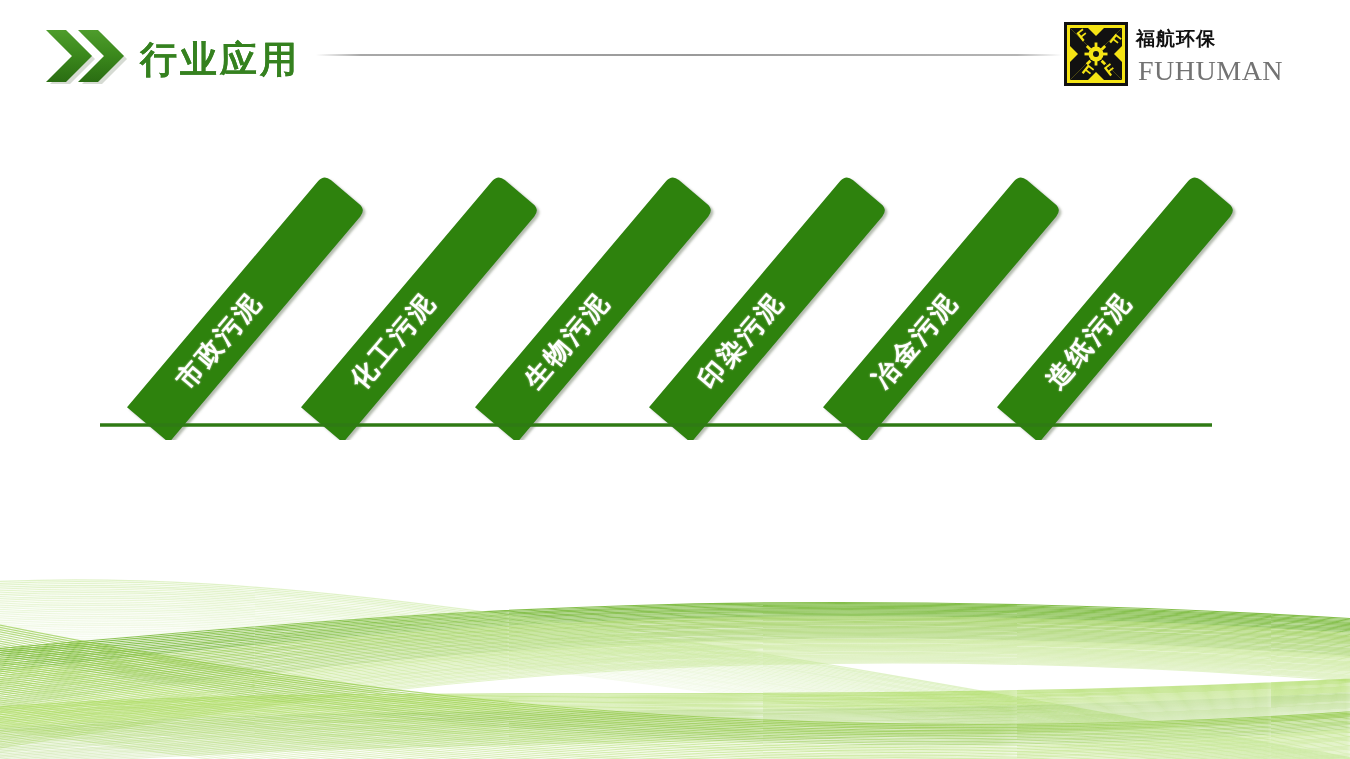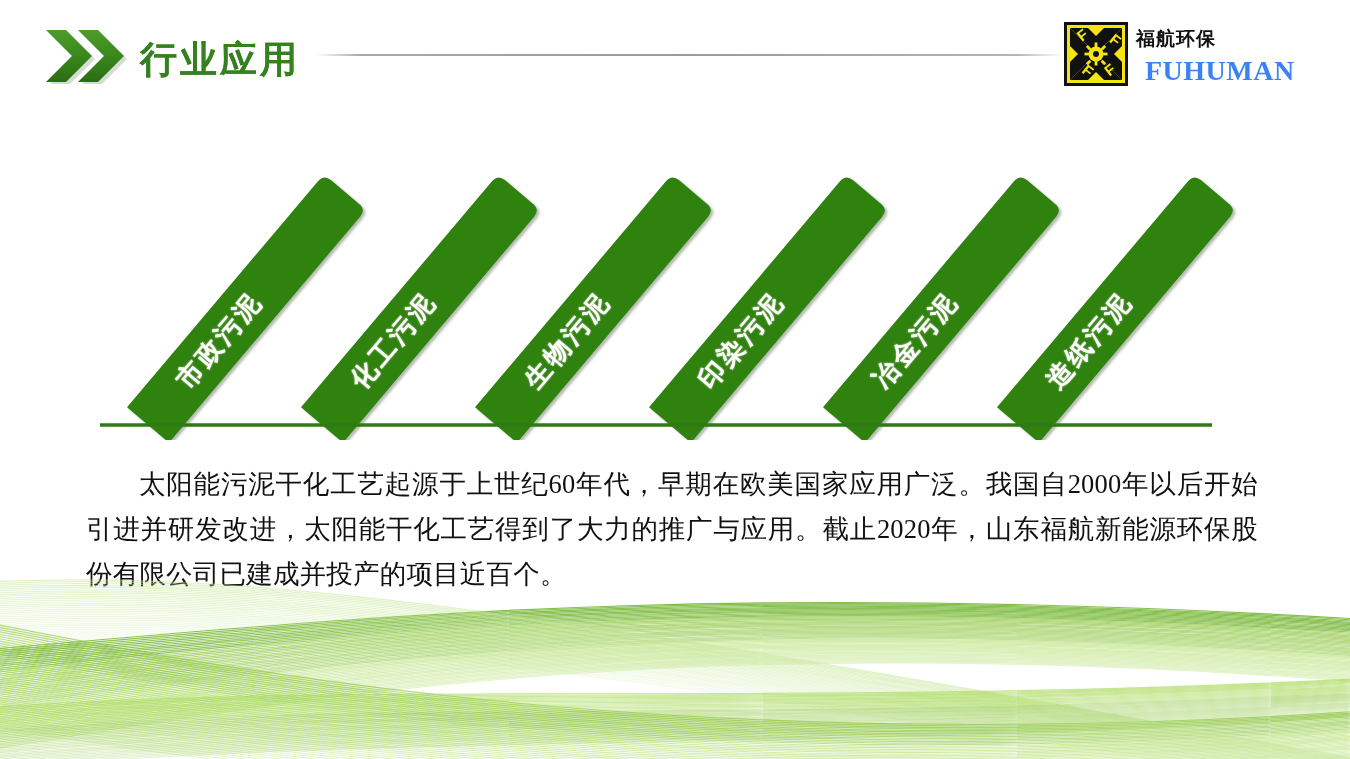--- a/index.html
+++ b/index.html
@@ -78,27 +78,27 @@
     font-family: "Liberation Sans", "DejaVu Sans", sans-serif;
     font-size: 19px;
     font-weight: 700;
     letter-spacing: 1px;
     color: #111111;
     line-height: 34px;
     white-space: nowrap;
   }
   #logo-text-en {
     position: absolute;
-    left: 81px;
+    left: 74px;
     top: 34px;
     font-family: "Liberation Serif", "DejaVu Serif", serif;
     font-size: 28px;
-    font-weight: 700;
+    font-weight: 400;
     letter-spacing: 0.5px;
-    color: #3b82f6;
+    color: #737373;
     line-height: 30px;
     white-space: nowrap;
   }
 
   
   #bars-area {
     position: absolute;
     left: 0;
     top: 150px;
     width: 1350px;
@@ -233,21 +233,20 @@
     <div id="bar-labels">
         <div class="bar-label" style="left: 181.574px; top: 235.291px; transform: translateY(-50%) rotate(-49.79deg);">市政污泥</div>
         <div class="bar-label" style="left: 355.574px; top: 235.291px; transform: translateY(-50%) rotate(-49.79deg);">化工污泥</div>
         <div class="bar-label" style="left: 529.574px; top: 235.291px; transform: translateY(-50%) rotate(-49.79deg);">生物污泥</div>
         <div class="bar-label" style="left: 703.574px; top: 235.291px; transform: translateY(-50%) rotate(-49.79deg);">印染污泥</div>
         <div class="bar-label" style="left: 877.574px; top: 235.291px; transform: translateY(-50%) rotate(-49.79deg);">冶金污泥</div>
         <div class="bar-label" style="left: 1051.57px; top: 235.291px; transform: translateY(-50%) rotate(-49.79deg);">造纸污泥</div>
       </div>
   </div>
 
-  <div id="body-text">太阳能污泥干化工艺起源于上世纪60年代，早期在欧美国家应用广泛。我国自2000年以后开始引进并研发改进，太阳能干化工艺得到了大力的推广与应用。截止2020年，山东福航新能源环保股份有限公司已建成并投产的项目近百个。</div>
 
   <div id="bottom-wave">
     <svg width="1350" height="200" viewBox="0 0 1350 200" xmlns="http://www.w3.org/2000/svg">
       <g id="wave-group" fill="none" stroke-width="1.15">
           <path d="M -30 92 C 330 62, 700 18, 1390 62" stroke="#6eb32a" stroke-opacity="0.85"></path>
           <path d="M -30 94 C 330 63.4, 700 19, 1390 63.24" stroke="#6eb32a" stroke-opacity="0.84"></path>
           <path d="M -30 96 C 330 64.8, 700 20, 1390 64.48" stroke="#6eb32a" stroke-opacity="0.83"></path>
           <path d="M -30 98 C 330 66.2, 700 21, 1390 65.72" stroke="#6eb32a" stroke-opacity="0.82"></path>
           <path d="M -30 100 C 330 67.6, 700 22, 1390 66.96" stroke="#6eb32a" stroke-opacity="0.81"></path>
           <path d="M -30 102 C 330 69, 700 23, 1390 68.2" stroke="#6eb32a" stroke-opacity="0.80"></path>

